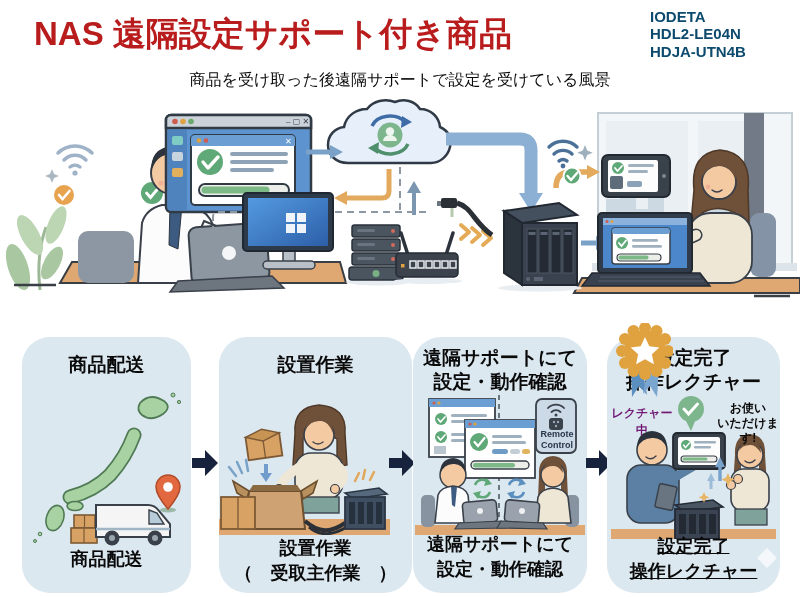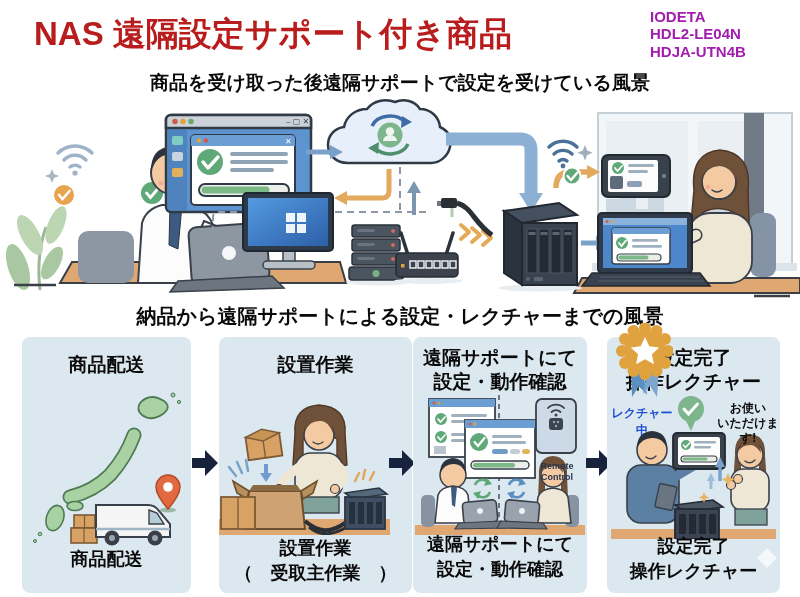--- a/index.html
+++ b/index.html
@@ -1,34 +1,34 @@
 <!DOCTYPE html>
 <html><head>
 <meta charset="utf-8">
 <style>
   html,body{margin:0;padding:0;}
   body{font-family:"Liberation Sans","DejaVu Sans",sans-serif;background:#ffffff;}
   .canvas{position:relative;width:800px;height:597px;background:#ffffff;overflow:hidden;}
   .t-pre{white-space:pre-line;}
   
   .main-title{position:absolute;left:34px;top:12px;font-size:33px;font-weight:bold;color:#b91c1c;letter-spacing:0px;}
-  .codes{position:absolute;left:650px;top:8px;font-size:15px;font-weight:bold;color:#a21caf;line-height:1.15;}
-  .scene1-caption{position:absolute;left:0;top:70px;width:800px;text-align:center;font-size:19px;font-weight:bold;color:#0a0a0a;}
+  .codes{position:absolute;left:650px;top:8px;font-size:15px;font-weight:bold;color:#0c4a6e;line-height:1.15;}
+  .scene1-caption{position:absolute;left:0;top:70px;width:800px;text-align:center;font-size:16px;font-weight:normal;color:#0a0a0a;}
   .scene2-caption{position:absolute;left:0;top:303px;width:800px;text-align:center;font-size:20px;font-weight:bold;color:#0a0a0a;}
   .scene1{position:absolute;left:0;top:95px;width:800px;height:205px;}
   
-  .panel{position:absolute;top:337px;height:256px;background:#dce8f0;border-radius:8px;}
+  .panel{position:absolute;top:337px;height:256px;background:#dce8f0;border-radius:28px;}
   .panel .p-title{position:absolute;top:0;left:0;width:100%;text-align:center;font-size:19px;font-weight:bold;color:#0a0a0a;line-height:1.28;}
   .panel .p-footer{position:absolute;left:0;width:100%;text-align:center;font-size:18px;font-weight:bold;color:#0a0a0a;line-height:1.35;}
   .panel svg{position:absolute;left:0;}
   .p1{left:22px;width:169px;}  .p2{left:219px;width:193px;}
   .p3{left:413px;width:174px;} .p4{left:607px;width:173px;}
   .step-arrow{position:absolute;top:450px;width:26px;height:26px;}
-  .remote-label{position:absolute;left:122px;top:92px;width:44px;text-align:center;font-size:9px;font-weight:bold;color:#27364a;line-height:1.2;margin-top:32px;}
-  .cap-left{position:absolute;left:2px;top:68px;width:66px;text-align:center;font-size:12px;font-weight:bold;color:#1d4ed8;}
+  .remote-label{position:absolute;left:122px;top:92px;width:44px;text-align:center;font-size:9px;font-weight:bold;color:#27364a;line-height:1.2;}
+  .cap-left{position:absolute;left:2px;top:68px;width:66px;text-align:center;font-size:12px;font-weight:bold;color:#701a75;}
   .cap-right{position:absolute;left:106px;top:64px;width:70px;text-align:center;font-size:12px;font-weight:bold;color:#0a0a0a;line-height:1.25;}
   .badge{position:absolute;right:-12px;top:-14px;width:66px;height:78px;}
   .diamond{position:absolute;right:6px;bottom:28px;width:14px;height:14px;background:#f4f8fb;transform:rotate(45deg);}
 </style>
 </head>
 <body>
 
 <div class="canvas">
 
   <div class="main-title">NAS 遠隔設定サポート付き商品</div>
@@ -296,21 +296,20 @@
       <rect x="632" y="144" width="26" height="2.8" rx="1.4" fill="#9fb0bf"></rect>
       <rect x="632" y="150" width="30" height="2.8" rx="1.4" fill="#9fb0bf"></rect>
       <rect x="617" y="159" width="44" height="7" rx="3.5" fill="#eceeea" stroke="#39404a" stroke-width="1.2"></rect>
       <rect x="618.5" y="160.5" width="30" height="4" rx="2" fill="#7cb987"></rect>
       <polygon points="592,178 700,178 710,191 582,191" fill="#39424e" stroke="#232930" stroke-width="1.5"></polygon>
       <line x1="600" y1="182" x2="700" y2="182" stroke="#55606c" stroke-width="1"></line>
       <line x1="598" y1="186" x2="704" y2="186" stroke="#55606c" stroke-width="1"></line>
     </g>
   </svg>
 
-  <div class="scene2-caption">納品から遠隔サポートによる設定・レクチャーまでの風景</div>
 
   <div class="panel p1">
     <div class="p-title" style="padding-top:16px;">商品配送</div>
     <svg style="top:42px;" width="169" height="170" viewBox="0 0 169 170">
       <g>
         <path d="M112,56 Q104,78 88,96 Q72,112 48,118" stroke="#4e7a54" stroke-width="15" fill="none" stroke-linecap="round"></path>
         <path d="M112,56 Q104,78 88,96 Q72,112 48,118" stroke="#a9d2a2" stroke-width="11.5" fill="none" stroke-linecap="round"></path>
         <path d="M118,24 q10,-11 24,-2 q8,6 -1,13 q-12,8 -21,1 q-6,-5 -2,-12 z" fill="#a9d2a2" stroke="#4e7a54" stroke-width="1.8"></path>
         <ellipse cx="53" cy="127" rx="8" ry="4.5" fill="#a9d2a2" stroke="#4e7a54" stroke-width="1.6"></ellipse>
         <ellipse cx="33" cy="139" rx="8.5" ry="13" fill="#a9d2a2" stroke="#4e7a54" stroke-width="1.6" transform="rotate(18 33 139)"></ellipse>
@@ -579,17 +578,17 @@
           <circle cx="38" cy="51" r="6"></circle>
           <circle cx="26.5" cy="48" r="6"></circle>
         <circle cx="18" cy="40" r="6"></circle>
           <circle cx="15" cy="28" r="6"></circle>
           <circle cx="18" cy="16" r="6"></circle>
           <circle cx="26.5" cy="8" r="6"></circle>
       </g>
       <path d="M38,14 l4.3,9.2 10,1.2 -7.4,6.9 2,9.9 -8.9,-5 -8.9,5 2,-9.9 -7.4,-6.9 10,-1.2 z" fill="#ffffff"></path>
     </svg>
     <div class="diamond"></div>
-    <div class="p-footer t-pre" style="bottom:10px;">設定完了
+    <div class="p-footer t-pre" style="bottom:10px;text-decoration:underline;">設定完了
 操作レクチャー</div>
   </div>
 
 </div>
 
 </body></html>

